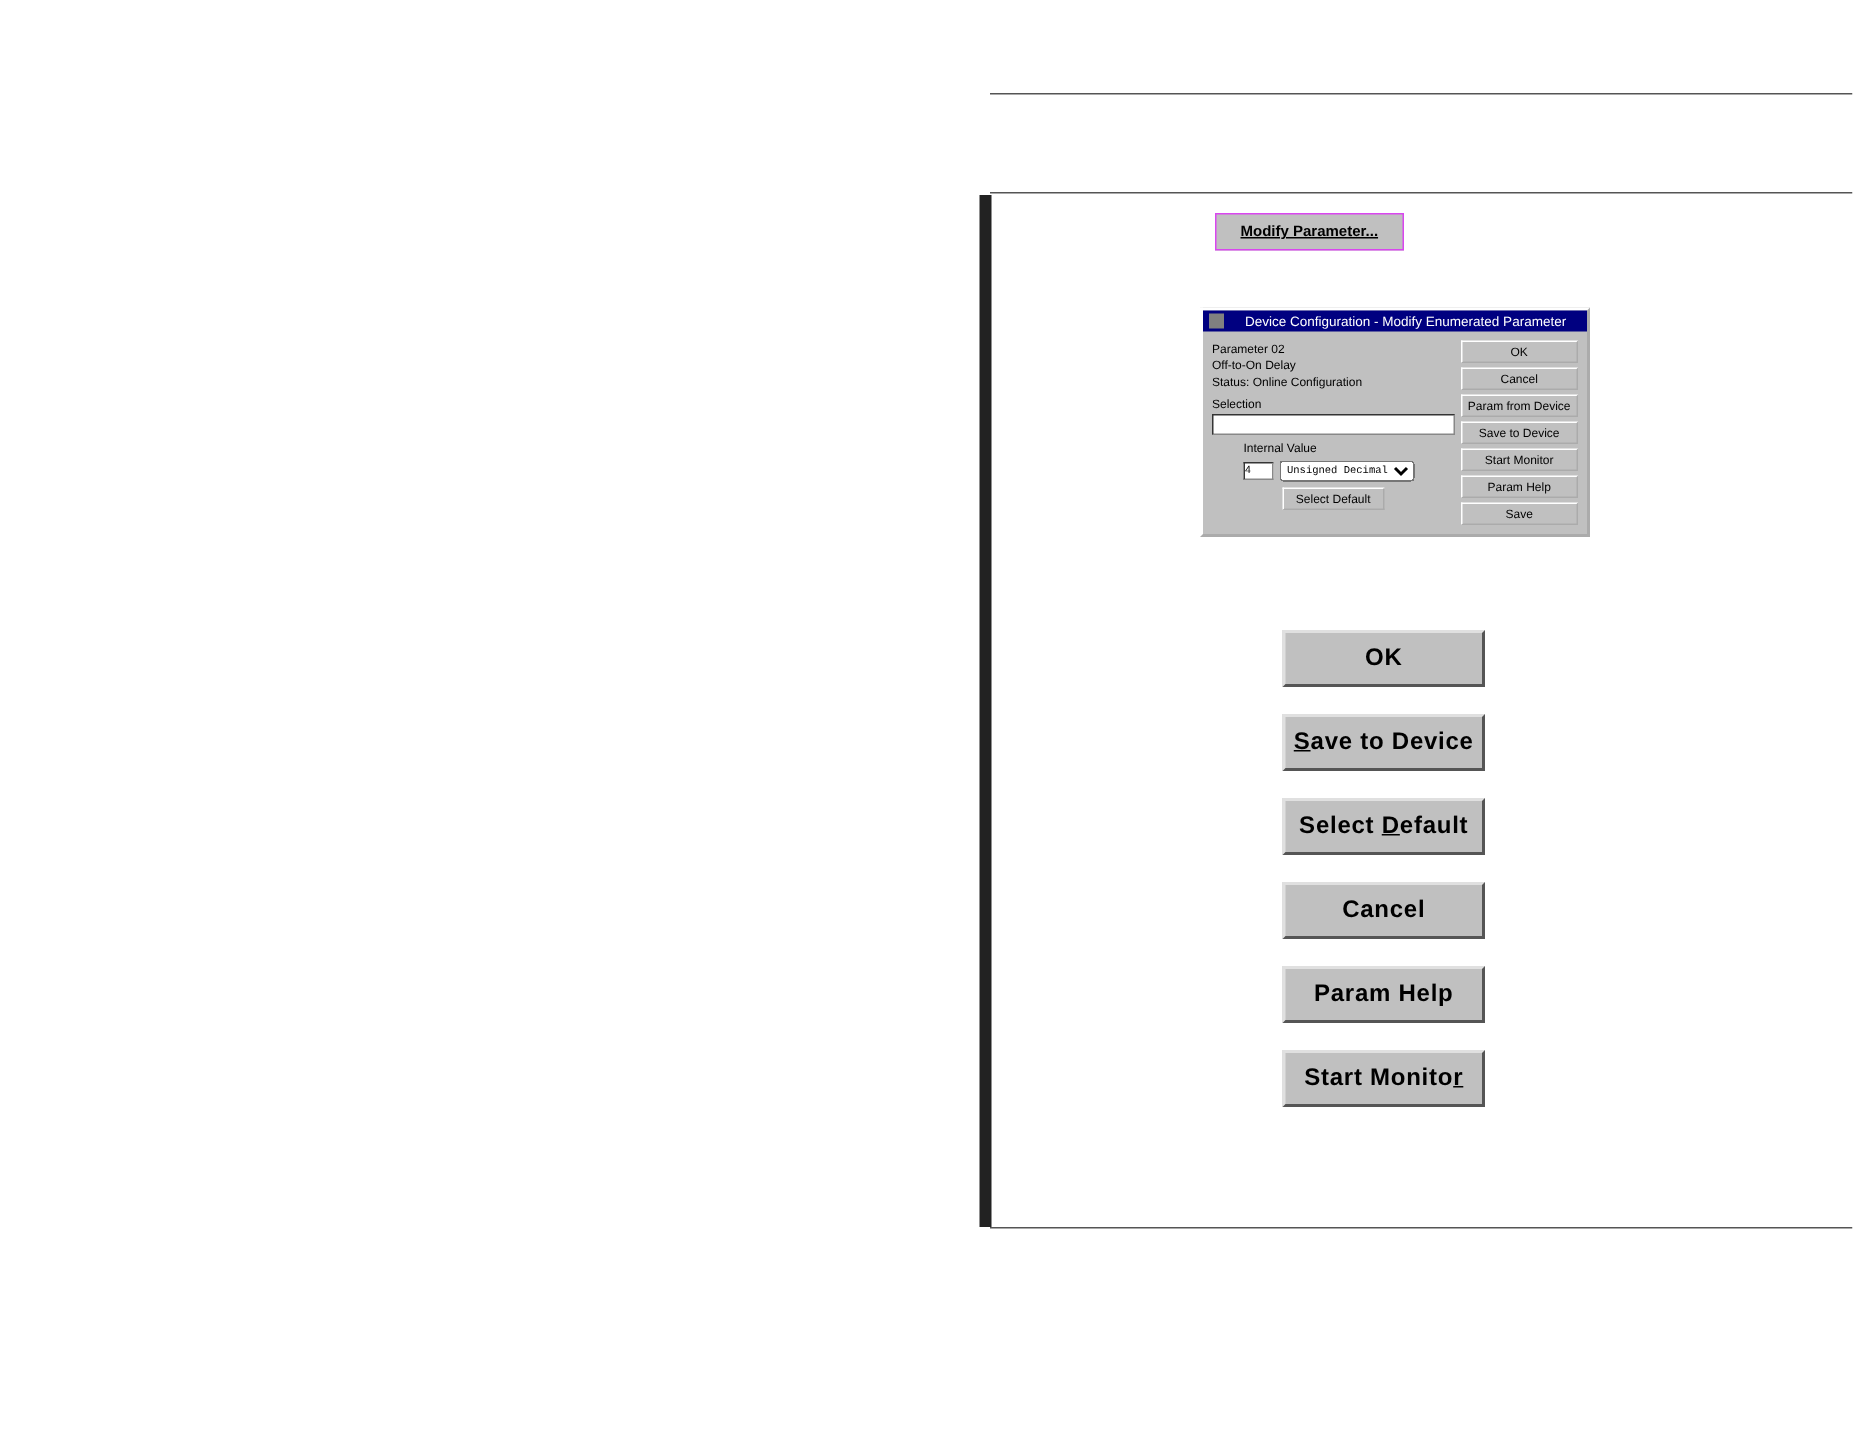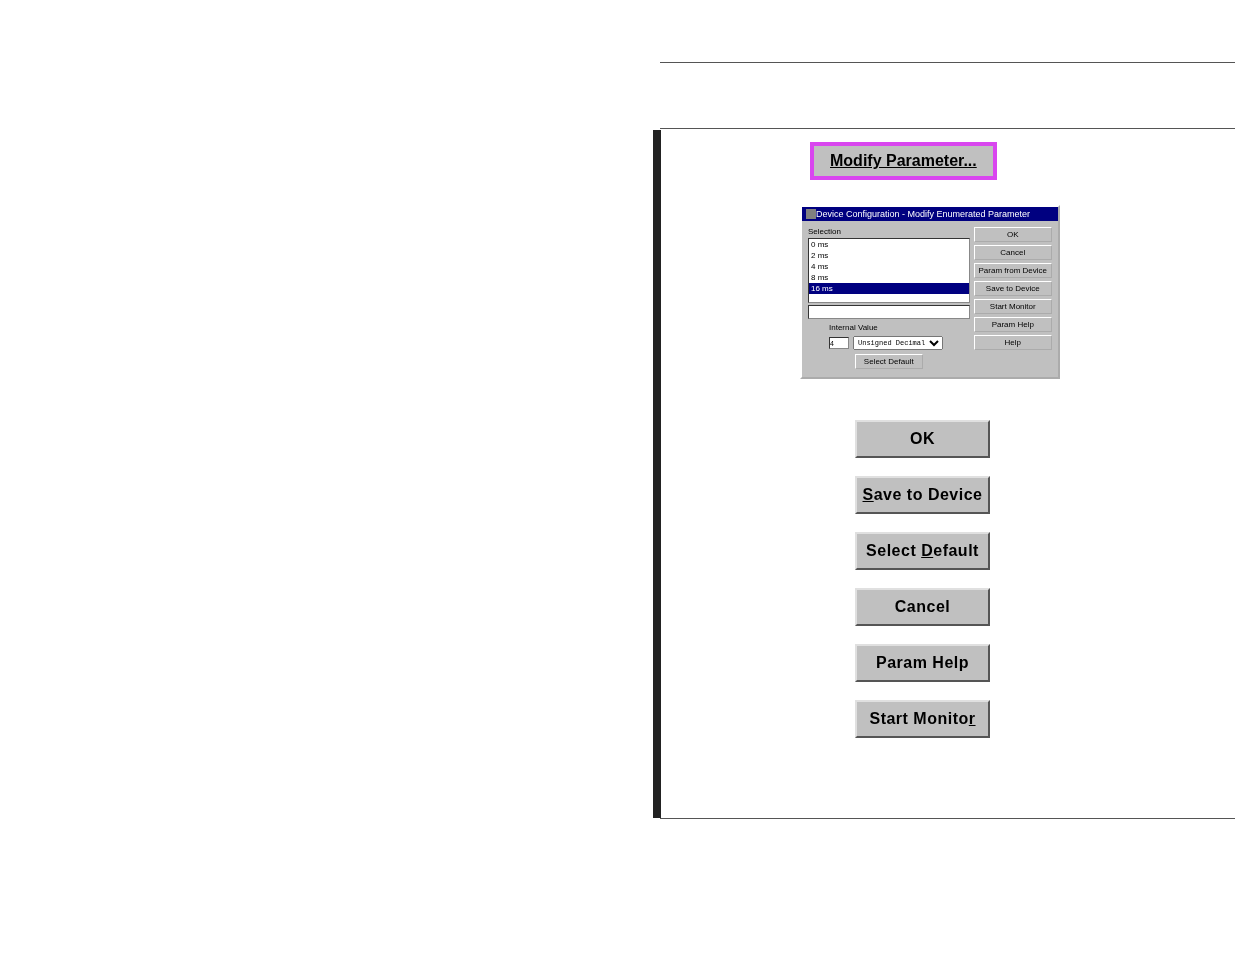--- a/index.html
+++ b/index.html
@@ -50,23 +50,23 @@
 
     
     .modify-param-btn-area {
       position: absolute;
       top: 142px;
       left: 810px;
     }
 
     .modify-param-btn {
       background: #c0c0c0;
-      border: 4px solid #d946ef;
+      border: 1px solid #d946ef;
       padding: 6px 16px;
-      font-size: 16px;
+      font-size: 10px;
       font-weight: bold;
       cursor: pointer;
       font-family: Arial, sans-serif;
       text-decoration: underline;
     }
 
     
     .dialog-window {
       position: absolute;
       top: 205px;
@@ -77,21 +77,21 @@
       font-size: 9px;
     }
 
     .dialog-titlebar {
       background: #000080;
       color: white;
       padding: 2px 4px;
       font-size: 9px;
       display: flex;
       align-items: center;
-      gap: 0;
+      gap: 14px;
     }
 
     .dialog-titlebar-icon {
       width: 10px;
       height: 10px;
       background: #808080;
       display: inline-block;
     }
 
     .dialog-body {
@@ -238,48 +238,49 @@
   <button class="modify-param-btn">Modify Parameter...</button>
 </div>
 
 <div class="dialog-window">
   <div class="dialog-titlebar">
     <span class="dialog-titlebar-icon"></span>
     <span>Device Configuration - Modify Enumerated Parameter</span>
   </div>
   <div class="dialog-body">
     <div class="dialog-left">
+      <div class="dialog-param-info">
+        <div>Parameter 02</div>
+        <div>Off-to-On Delay</div>
+        <div>
+          <span>Status:</span>
+          <span>Online Configuration</span>
+        </div>
+      </div>
       <div class="dialog-section-label">Selection</div>
-      <div class="dialog-listbox">
-        <div class="dialog-list-item">0 ms</div>
-        <div class="dialog-list-item">2 ms</div>
-        <div class="dialog-list-item">4 ms</div>
-        <div class="dialog-list-item">8 ms</div>
-        <div class="dialog-list-item selected">16 ms</div>
-      </div>
       <div class="dialog-empty-box"></div>
       <div class="dialog-internal-row">
         <span>Internal Value</span>
       </div>
       <div class="dialog-internal-row">
         <input class="dialog-internal-input" type="text" value="4" style="">
         <select class="dialog-dropdown">
           <option>Unsigned Decimal</option>
         </select>
       </div>
       <button class="dialog-select-default-btn">Select Default</button>
     </div>
     <div class="dialog-right">
       <button class="dialog-btn">OK</button>
       <button class="dialog-btn">Cancel</button>
       <button class="dialog-btn">Param from Device</button>
       <button class="dialog-btn">Save to Device</button>
       <button class="dialog-btn">Start Monitor</button>
       <button class="dialog-btn">Param Help</button>
-      <button class="dialog-btn">Help</button>
+      <button class="dialog-btn">Save</button>
     </div>
   </div>
 </div>
 
 <div class="large-btn-group">
   <button class="large-btn">OK</button>
   <button class="large-btn">
     <span><span class="underline-char">S</span>ave to Device</span>
   </button>
   <button class="large-btn">

